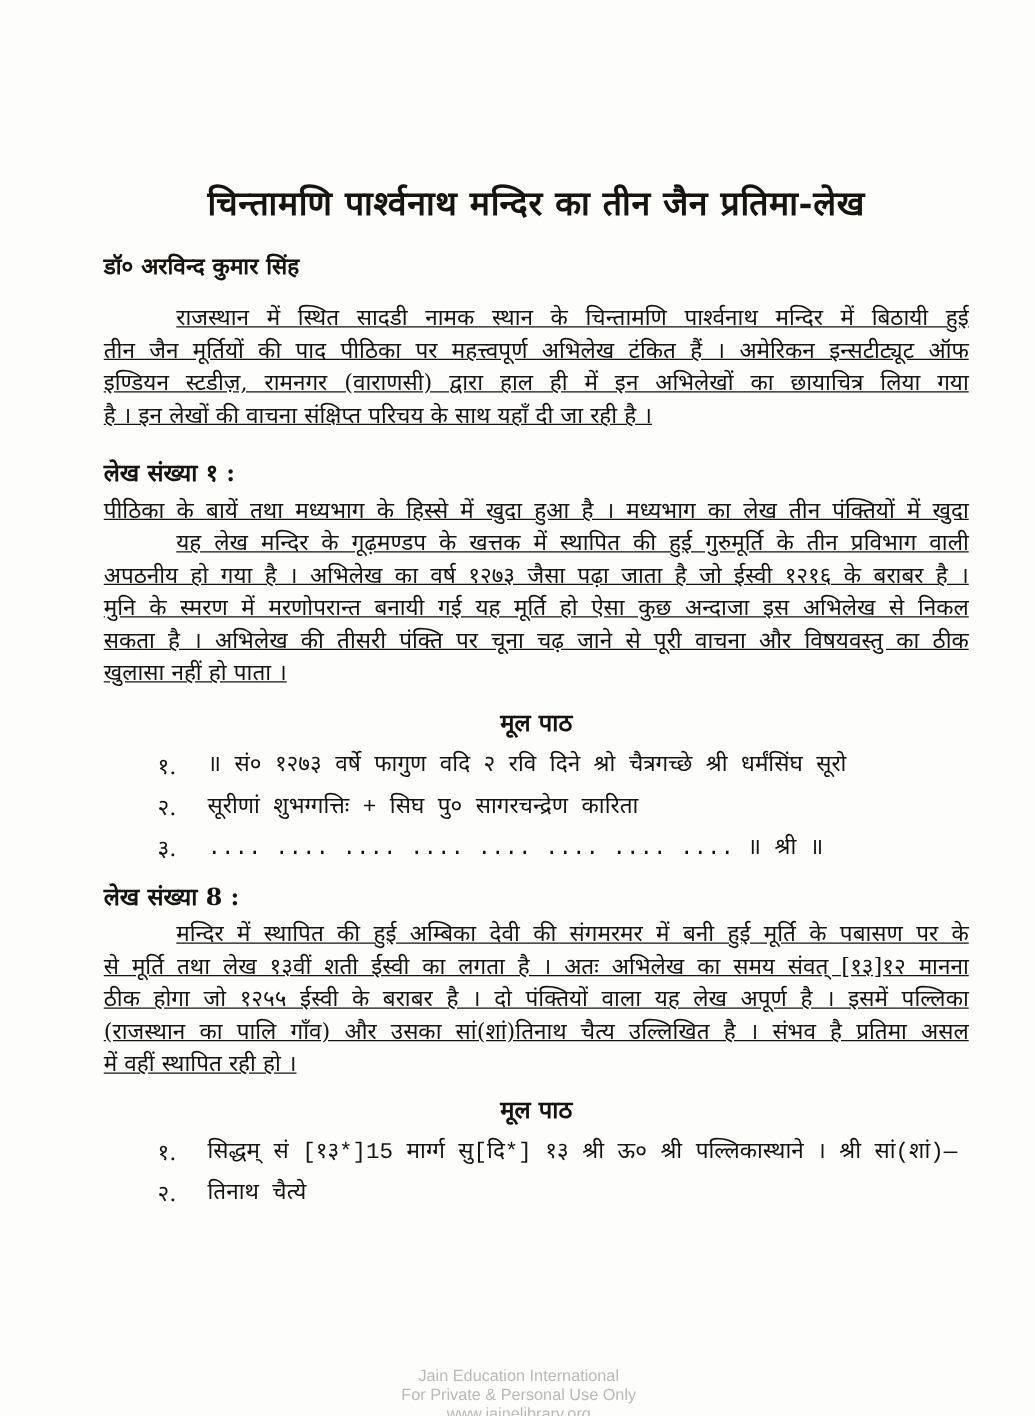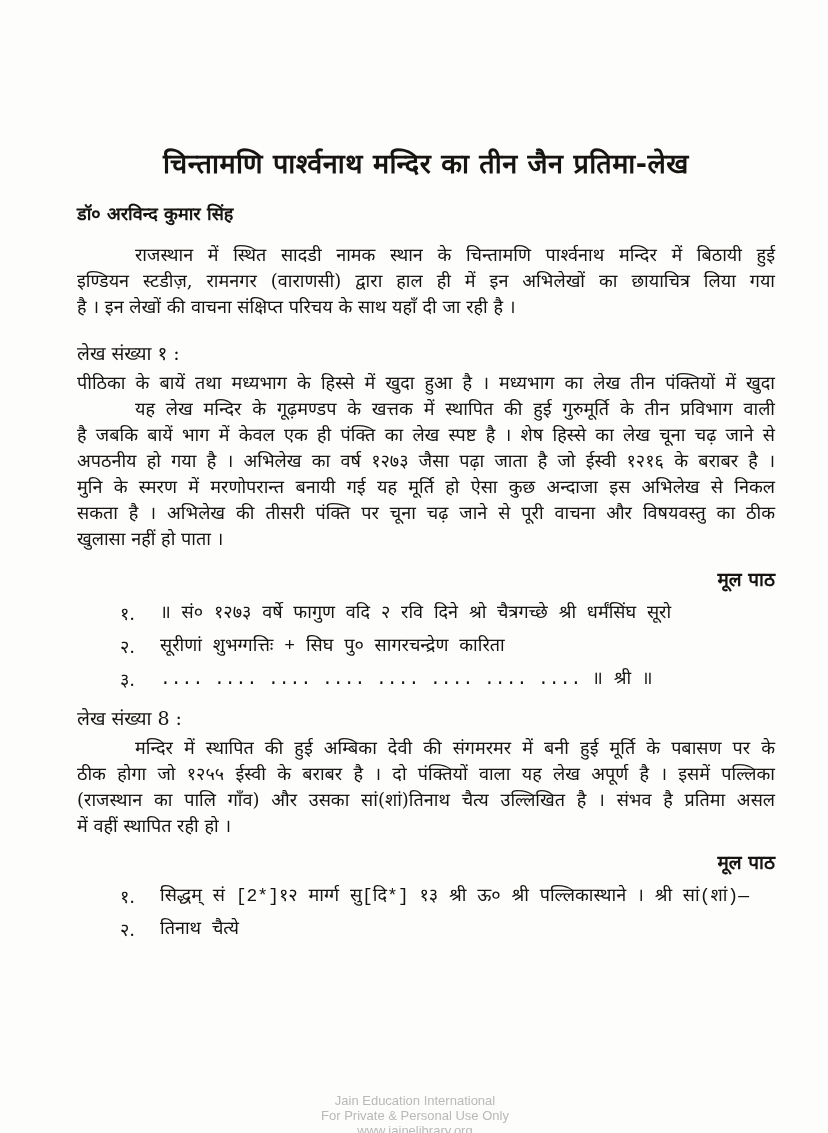--- a/index.html
+++ b/index.html
@@ -12,66 +12,66 @@
     width: 828px;
     height: 1133px;
     margin: 0 auto;
     background: #fdfdfc;
     color: #161310;
     font-family: "DejaVu Serif", "DejaVu Sans", serif;
     overflow: hidden;
     box-sizing: border-box;
   }
   .content {
-    padding: 146px 53px 0 57px;
-    margin-left: 20px;
+    padding: 146px 53px 0 83px;
   }
   .title {
     margin: 0;
     font-size: 27px;
     line-height: 36px;
     font-weight: bold;
     text-align: center;
     letter-spacing: 0.5px;
   }
   .author {
     margin-top: 20px;
     font-size: 18px;
     line-height: 24px;
     font-weight: bold;
   }
   .para {
     font-size: 18px;
+    text-decoration: underline;
   }
   .para.intro    { margin-top: 16px; }
   .para.body1    { margin-top: 4px; }
   .para.body2    { margin-top: 4px; }
   .line {
     line-height: 26px;
   }
   .jl {
     text-align: justify;
     text-align-last: justify;
   }
   .indent {
     text-indent: 58px;
   }
   .sec-heading {
     margin-top: 20px;
     font-size: 19px;
     line-height: 26px;
-    font-weight: normal;
+    font-weight: bold;
   }
   .sec-heading.second { margin-top: 12px; }
   .center-heading {
     margin-top: 14px;
     font-size: 19px;
     line-height: 26px;
     font-weight: bold;
-    text-align: right;
+    text-align: center;
   }
   .center-heading.second { margin-top: 10px; }
   .mool-list {
     margin-top: 8px;
   }
   .mool-row {
     display: flex;
     font-size: 18px;
     line-height: 27px;
     margin-bottom: 6px;
@@ -103,30 +103,30 @@
 <body>
 
 <div class="page">
   <div class="content">
 
     <h1 class="title">चिन्तामणि पार्श्वनाथ मन्दिर का तीन जैन प्रतिमा-लेख</h1>
     <div class="author">डॉ० अरविन्द कुमार सिंह</div>
 
     <div class="para intro">
       <div class="line jl indent">राजस्थान में स्थित सादडी नामक स्थान के चिन्तामणि पार्श्वनाथ मन्दिर में बिठायी हुई</div>
+      <div class="line jl">तीन जैन मूर्तियों की पाद पीठिका पर महत्त्वपूर्ण अभिलेख टंकित हैं । अमेरिकन इन्सटीट्यूट ऑफ</div>
       <div class="line jl">इण्डियन स्टडीज़, रामनगर (वाराणसी) द्वारा हाल ही में इन अभिलेखों का छायाचित्र लिया गया</div>
       <div class="line">है । इन लेखों की वाचना संक्षिप्त परिचय के साथ यहाँ दी जा रही है ।</div>
     </div>
 
     <div class="sec-heading">लेख संख्या १ :</div>
 
     <div class="para body1">
       <div class="line jl">पीठिका के बायें तथा मध्यभाग के हिस्से में खुदा हुआ है । मध्यभाग का लेख तीन पंक्तियों में खुदा</div>
       <div class="line jl indent">यह लेख मन्दिर के गूढ़मण्डप के खत्तक में स्थापित की हुई गुरुमूर्ति के तीन प्रविभाग वाली</div>
-      <div class="line jl">है जबकि बायें भाग में केवल एक ही पंक्ति का लेख स्पष्ट है । शेष हिस्से का लेख चूना चढ़ जाने से</div>
       <div class="line jl">अपठनीय हो गया है । अभिलेख का वर्ष १२७३ जैसा पढ़ा जाता है जो ईस्वी १२१६ के बराबर है ।</div>
       <div class="line jl">मुनि के स्मरण में मरणोपरान्त बनायी गई यह मूर्ति हो ऐसा कुछ अन्दाजा इस अभिलेख से निकल</div>
       <div class="line jl">सकता है । अभिलेख की तीसरी पंक्ति पर चूना चढ़ जाने से पूरी वाचना और विषयवस्तु का ठीक</div>
       <div class="line">खुलासा नहीं हो पाता ।</div>
     </div>
 
     <div class="center-heading">मूल पाठ</div>
 
     <div class="mool-list">
       <div class="mool-row">
@@ -140,31 +140,32 @@
       <div class="mool-row">
         <span class="num">३.</span>
         <span class="txt">.... .... .... .... .... .... .... .... ॥ श्री ॥</span>
       </div>
     </div>
 
     <div class="sec-heading second">लेख संख्या 8 :</div>
 
     <div class="para body2">
       <div class="line jl indent">मन्दिर में स्थापित की हुई अम्बिका देवी की संगमरमर में बनी हुई मूर्ति के पबासण पर के</div>
+      <div class="line jl">से मूर्ति तथा लेख १३वीं शती ईस्वी का लगता है । अतः अभिलेख का समय संवत् [१३]१२ मानना</div>
       <div class="line jl">ठीक होगा जो १२५५ ईस्वी के बराबर है । दो पंक्तियों वाला यह लेख अपूर्ण है । इसमें पल्लिका</div>
       <div class="line jl">(राजस्थान का पालि गाँव) और उसका सां(शां)तिनाथ चैत्य उल्लिखित है । संभव है प्रतिमा असल</div>
       <div class="line">में वहीं स्थापित रही हो ।</div>
     </div>
 
     <div class="center-heading second">मूल पाठ</div>
 
     <div class="mool-list">
       <div class="mool-row">
         <span class="num">१.</span>
-        <span class="txt">सिद्धम् सं [2*]१२ मार्ग्ग सु[दि*] १३ श्री ऊ० श्री पल्लिकास्थाने । श्री सां(शां)—</span>
+        <span class="txt">सिद्धम् सं [१३*]15 मार्ग्ग सु[दि*] १३ श्री ऊ० श्री पल्लिकास्थाने । श्री सां(शां)—</span>
       </div>
       <div class="mool-row">
         <span class="num">२.</span>
         <span class="txt">तिनाथ चैत्ये</span>
       </div>
     </div>
 
   </div>
 
   <div class="footer">

